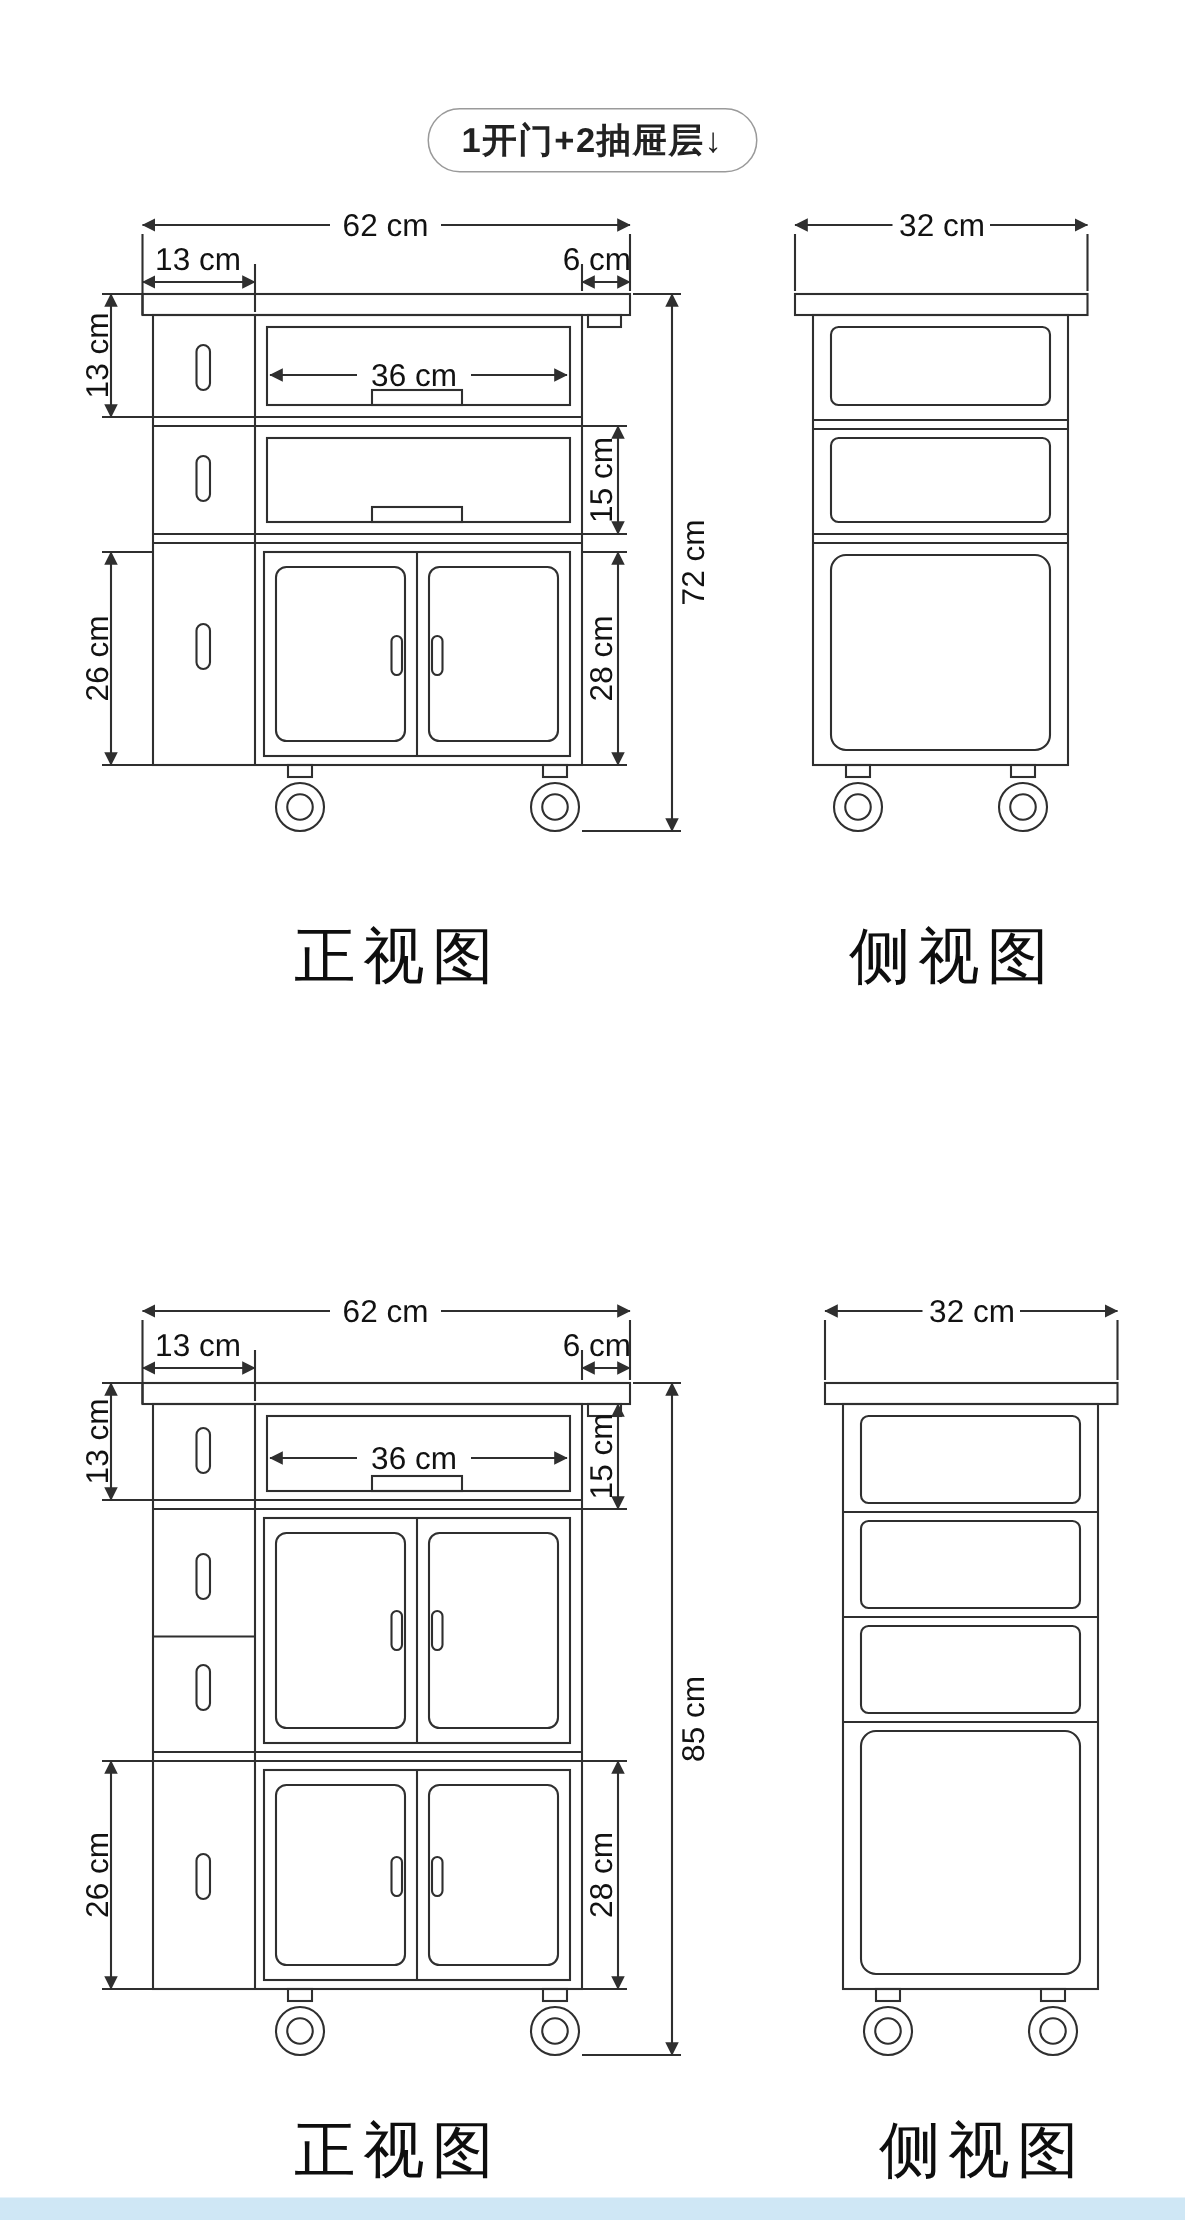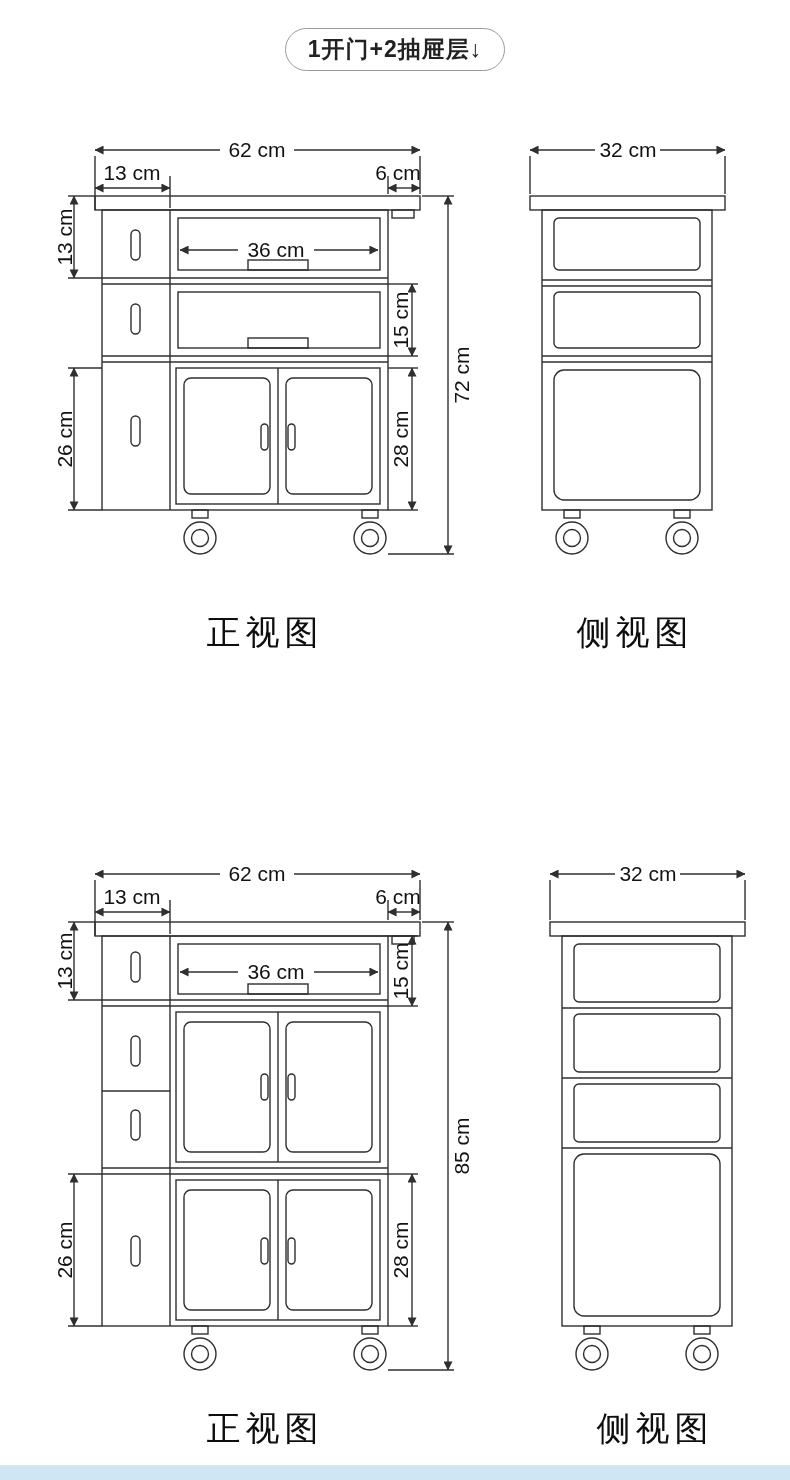--- a/index.html
+++ b/index.html
@@ -15,20 +15,21 @@
     margin: 0 auto;
     background: #ffffff;
     overflow: hidden;
   }
   .badge-row {
     position: absolute;
     left: 0;
     right: 0;
     display: flex;
     justify-content: center;
+    margin-top: 44px;
   }
   .badge {
     border: 1.6px solid #9a9a9a;
     border-radius: 24px;
     padding: 5px 22px;
     font-size: 23px;
     font-weight: 600;
     color: #222222;
     letter-spacing: 1px;
     background: #ffffff;
@@ -44,21 +45,21 @@
   svg text {
     font-family: "Liberation Sans", sans-serif;
     font-size: 21px;
     fill: #121212;
     stroke: none;
   }
   .view-label {
     position: absolute;
     text-align: center;
     font-family: "Liberation Serif", serif;
-    font-size: 34px;
+    font-size: 41px;
     color: #0e0e0e;
     letter-spacing: 5px;
   }
   .footer-strip {
     position: absolute;
     left: 0;
     bottom: 0;
     width: 100%;
     height: 15px;
     background: #cfe7f5;

